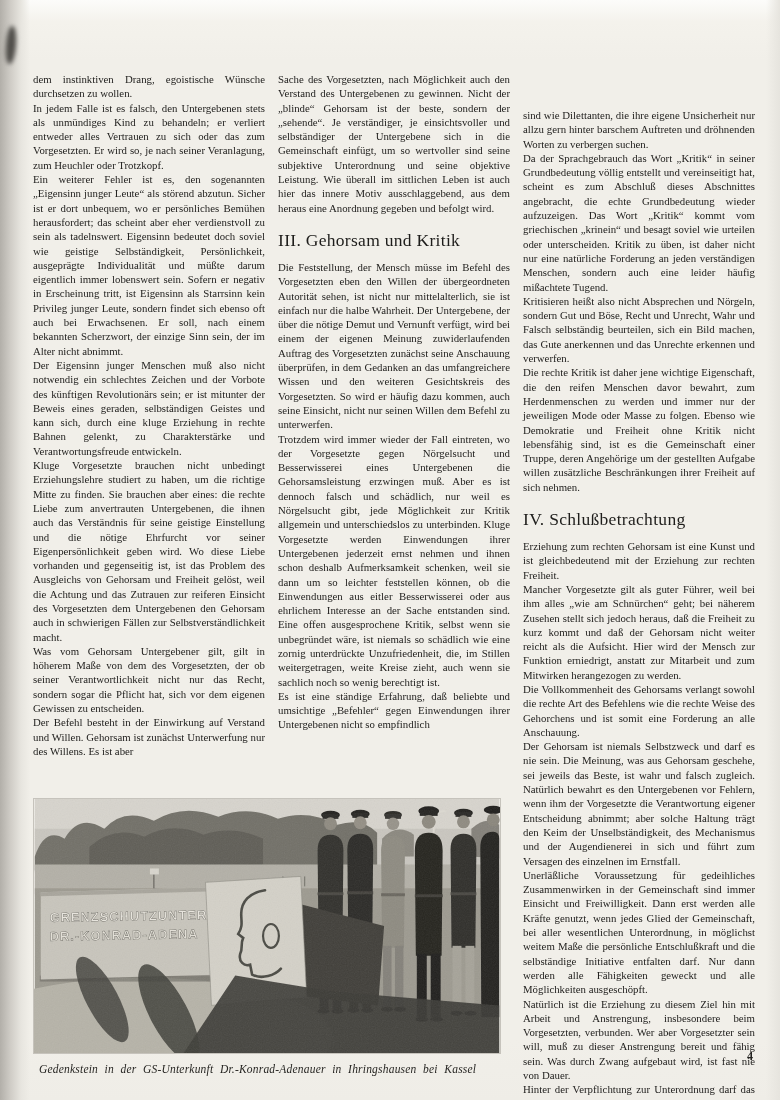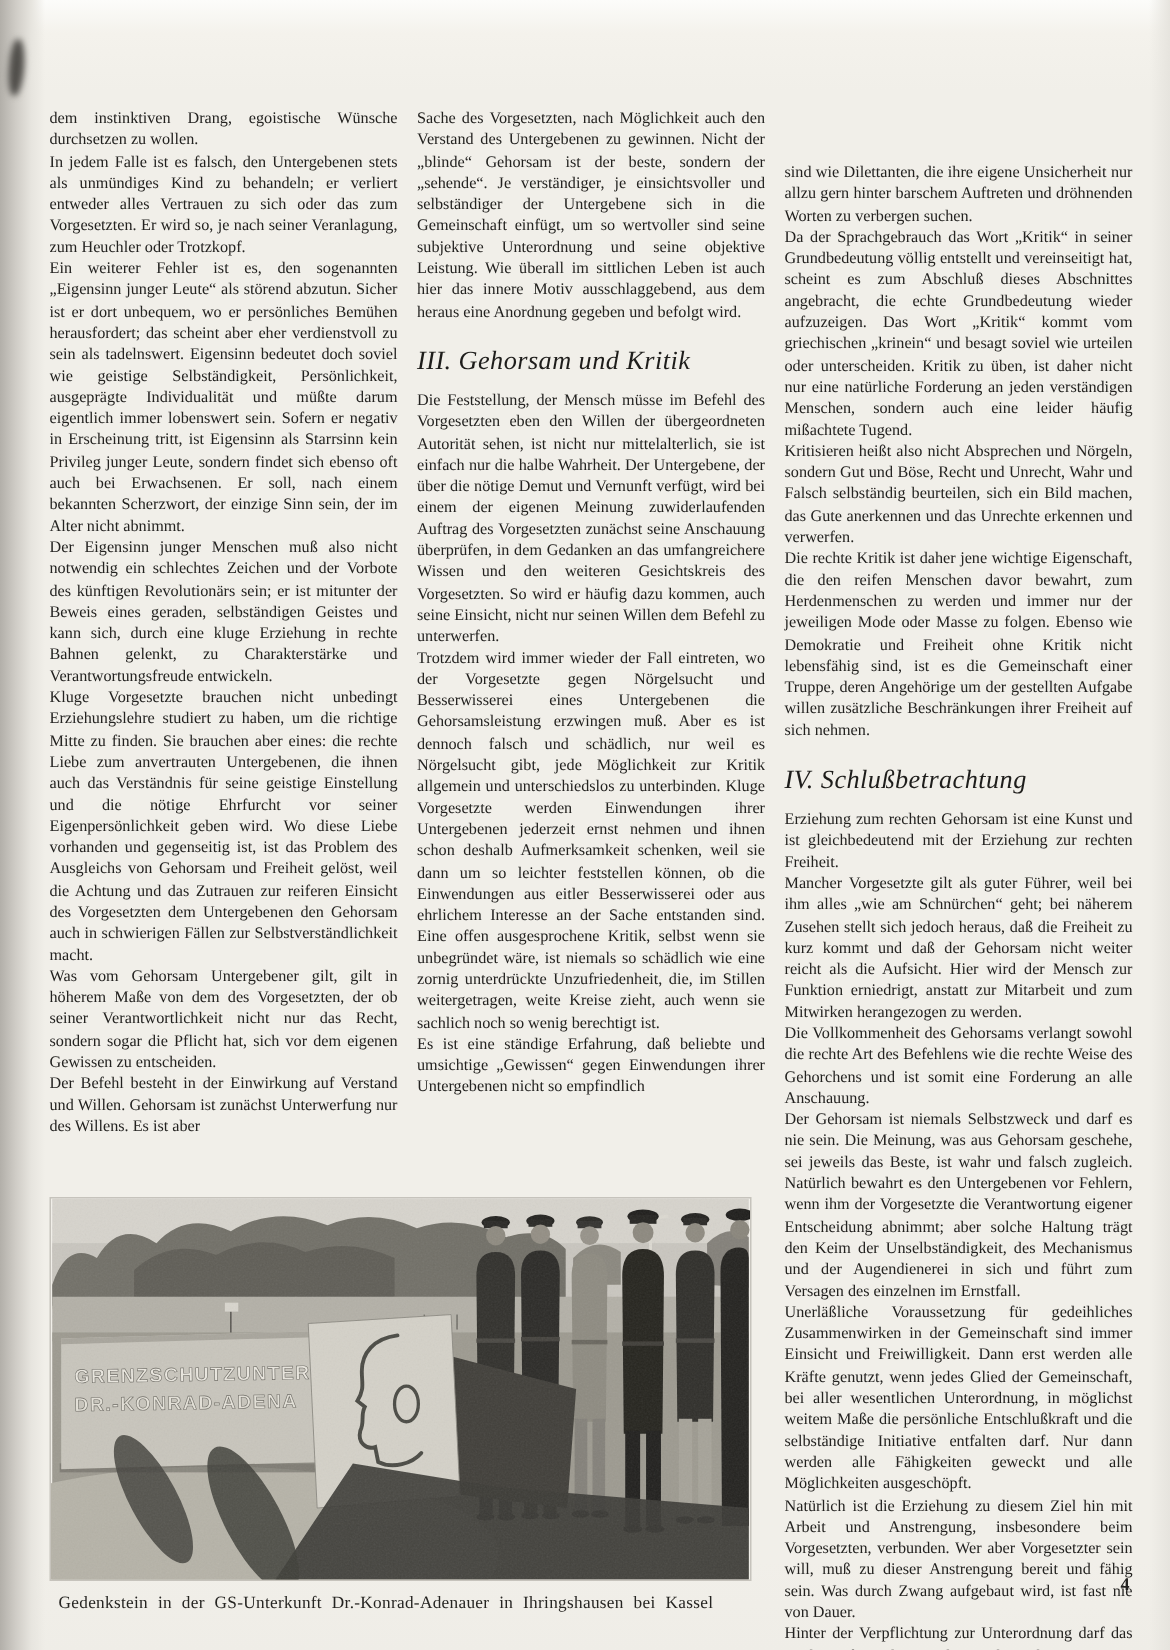--- a/index.html
+++ b/index.html
@@ -14,25 +14,25 @@
     background:linear-gradient(90deg,#b2afa9 0%,#cfccc6 35%,#e7e5df 70%,rgba(241,239,233,0) 100%);}
   .edge-right{position:absolute;right:0;top:0;bottom:0;width:14px;
     background:linear-gradient(270deg,#e6e4de 0%,rgba(241,239,233,0) 100%);}
   .smudge{position:absolute;left:6px;top:26px;width:10px;height:38px;background:#514f4b;
     border-radius:45% 55% 50% 50%;filter:blur(2px);transform:rotate(5deg);}
   .content{position:absolute;left:33px;top:72px;display:flex;gap:13px;}
   .colwrap{width:477px;display:flex;flex-direction:column;}
   .twocols{display:flex;gap:13px;height:714px;overflow:hidden;}
   .col{width:232px;font-size:10.8px;line-height:14.3px;text-align:justify;color:#232220;}
   .col p{margin:0;}
-  h2.section{font-style:italic;font-weight:normal;font-size:17.5px;line-height:20px;
+  h2.section{font-weight:normal;font-size:17.5px;line-height:20px;
     margin:15px 0 10px 0;letter-spacing:.3px;color:#1e1d1b;}
   .photo-block{margin-top:12px;width:468px;}
   svg.photo{display:block;width:468px;height:256px;border:1px solid #c6c3bc;box-sizing:border-box;}
-  .caption{margin-top:9px;padding-left:6px;font-size:11.5px;
+  .caption{margin-top:9px;padding-left:6px;font-style:italic;font-size:11.5px;
     word-spacing:3.5px;letter-spacing:.2px;color:#262522;white-space:nowrap;}
   .col3{width:232px;margin-top:36px;}
   .pagenum{position:absolute;right:27px;bottom:36px;font-size:12px;font-weight:bold;color:#232220;}
 </style>
 </head>
 <body>
 
 <div class="page">
   <div class="edge-left"></div>
   <div class="edge-right"></div>
@@ -49,21 +49,21 @@
           <p>Der Eigensinn junger Menschen muß also nicht notwendig ein schlechtes Zeichen und der Vorbote des künftigen Revolutionärs sein; er ist mitunter der Beweis eines geraden, selbständigen Geistes und kann sich, durch eine kluge Erziehung in rechte Bahnen gelenkt, zu Charakterstärke und Verantwortungsfreude entwickeln.</p>
           <p>Kluge Vorgesetzte brauchen nicht unbedingt Erziehungslehre studiert zu haben, um die richtige Mitte zu finden. Sie brauchen aber eines: die rechte Liebe zum anvertrauten Untergebenen, die ihnen auch das Verständnis für seine geistige Einstellung und die nötige Ehrfurcht vor seiner Eigenpersönlichkeit geben wird. Wo diese Liebe vorhanden und gegenseitig ist, ist das Problem des Ausgleichs von Gehorsam und Freiheit gelöst, weil die Achtung und das Zutrauen zur reiferen Einsicht des Vorgesetzten dem Untergebenen den Gehorsam auch in schwierigen Fällen zur Selbstverständlichkeit macht.</p>
           <p>Was vom Gehorsam Untergebener gilt, gilt in höherem Maße von dem des Vorgesetzten, der ob seiner Verantwortlichkeit nicht nur das Recht, sondern sogar die Pflicht hat, sich vor dem eigenen Gewissen zu entscheiden.</p>
           <p>Der Befehl besteht in der Einwirkung auf Verstand und Willen. Gehorsam ist zunächst Unterwerfung nur des Willens. Es ist aber</p>
         </div>
         <div class="col">
           <p>Sache des Vorgesetzten, nach Möglichkeit auch den Verstand des Untergebenen zu gewinnen. Nicht der „blinde“ Gehorsam ist der beste, sondern der „sehende“. Je verständiger, je einsichtsvoller und selbständiger der Untergebene sich in die Gemeinschaft einfügt, um so wertvoller sind seine subjektive Unterordnung und seine objektive Leistung. Wie überall im sittlichen Leben ist auch hier das innere Motiv ausschlaggebend, aus dem heraus eine Anordnung gegeben und befolgt wird.</p>
           <h2 class="section">III. Gehorsam und Kritik</h2>
           <p>Die Feststellung, der Mensch müsse im Befehl des Vorgesetzten eben den Willen der übergeordneten Autorität sehen, ist nicht nur mittelalterlich, sie ist einfach nur die halbe Wahrheit. Der Untergebene, der über die nötige Demut und Vernunft verfügt, wird bei einem der eigenen Meinung zuwiderlaufenden Auftrag des Vorgesetzten zunächst seine Anschauung überprüfen, in dem Gedanken an das umfangreichere Wissen und den weiteren Gesichtskreis des Vorgesetzten. So wird er häufig dazu kommen, auch seine Einsicht, nicht nur seinen Willen dem Befehl zu unterwerfen.</p>
           <p>Trotzdem wird immer wieder der Fall eintreten, wo der Vorgesetzte gegen Nörgelsucht und Besserwisserei eines Untergebenen die Gehorsamsleistung erzwingen muß. Aber es ist dennoch falsch und schädlich, nur weil es Nörgelsucht gibt, jede Möglichkeit zur Kritik allgemein und unterschiedslos zu unterbinden. Kluge Vorgesetzte werden Einwendungen ihrer Untergebenen jederzeit ernst nehmen und ihnen schon deshalb Aufmerksamkeit schenken, weil sie dann um so leichter feststellen können, ob die Einwendungen aus eitler Besserwisserei oder aus ehrlichem Interesse an der Sache entstanden sind. Eine offen ausgesprochene Kritik, selbst wenn sie unbegründet wäre, ist niemals so schädlich wie eine zornig unterdrückte Unzufriedenheit, die, im Stillen weitergetragen, weite Kreise zieht, auch wenn sie sachlich noch so wenig berechtigt ist.</p>
-          <p>Es ist eine ständige Erfahrung, daß beliebte und umsichtige „Gewissen“ gegen Einwendungen ihrer Untergebenen nicht so empfindlich</p>
+          <p>Es ist eine ständige Erfahrung, daß beliebte und umsichtige „Befehler“ gegen Einwendungen ihrer Untergebenen nicht so empfindlich</p>
         </div>
       </div>
 
       <div class="photo-block">
         <svg class="photo" viewBox="0 0 468 256" xmlns="http://www.w3.org/2000/svg">
           <defs>
             <filter id="grain" x="0" y="0" width="100%" height="100%">
               <feTurbulence type="fractalNoise" baseFrequency="0.85" numOctaves="2" stitchTiles="stitch"></feTurbulence>
               <feColorMatrix type="saturate" values="0"></feColorMatrix>
             </filter>

